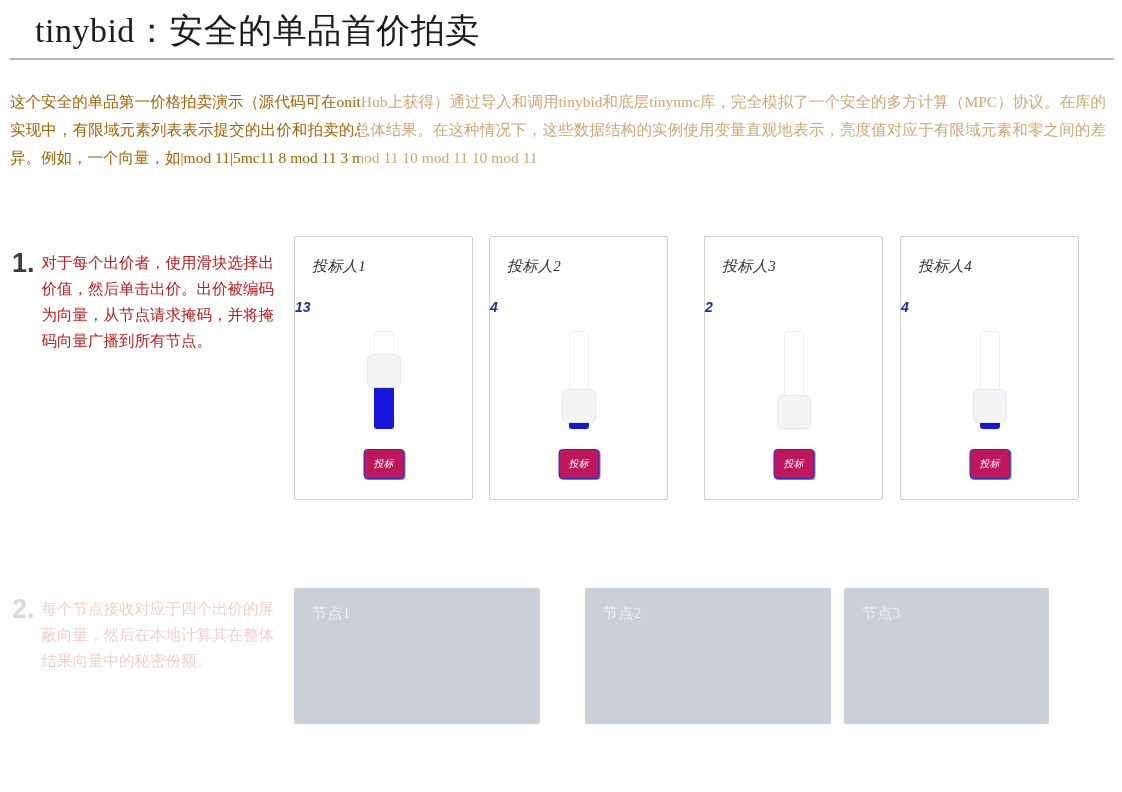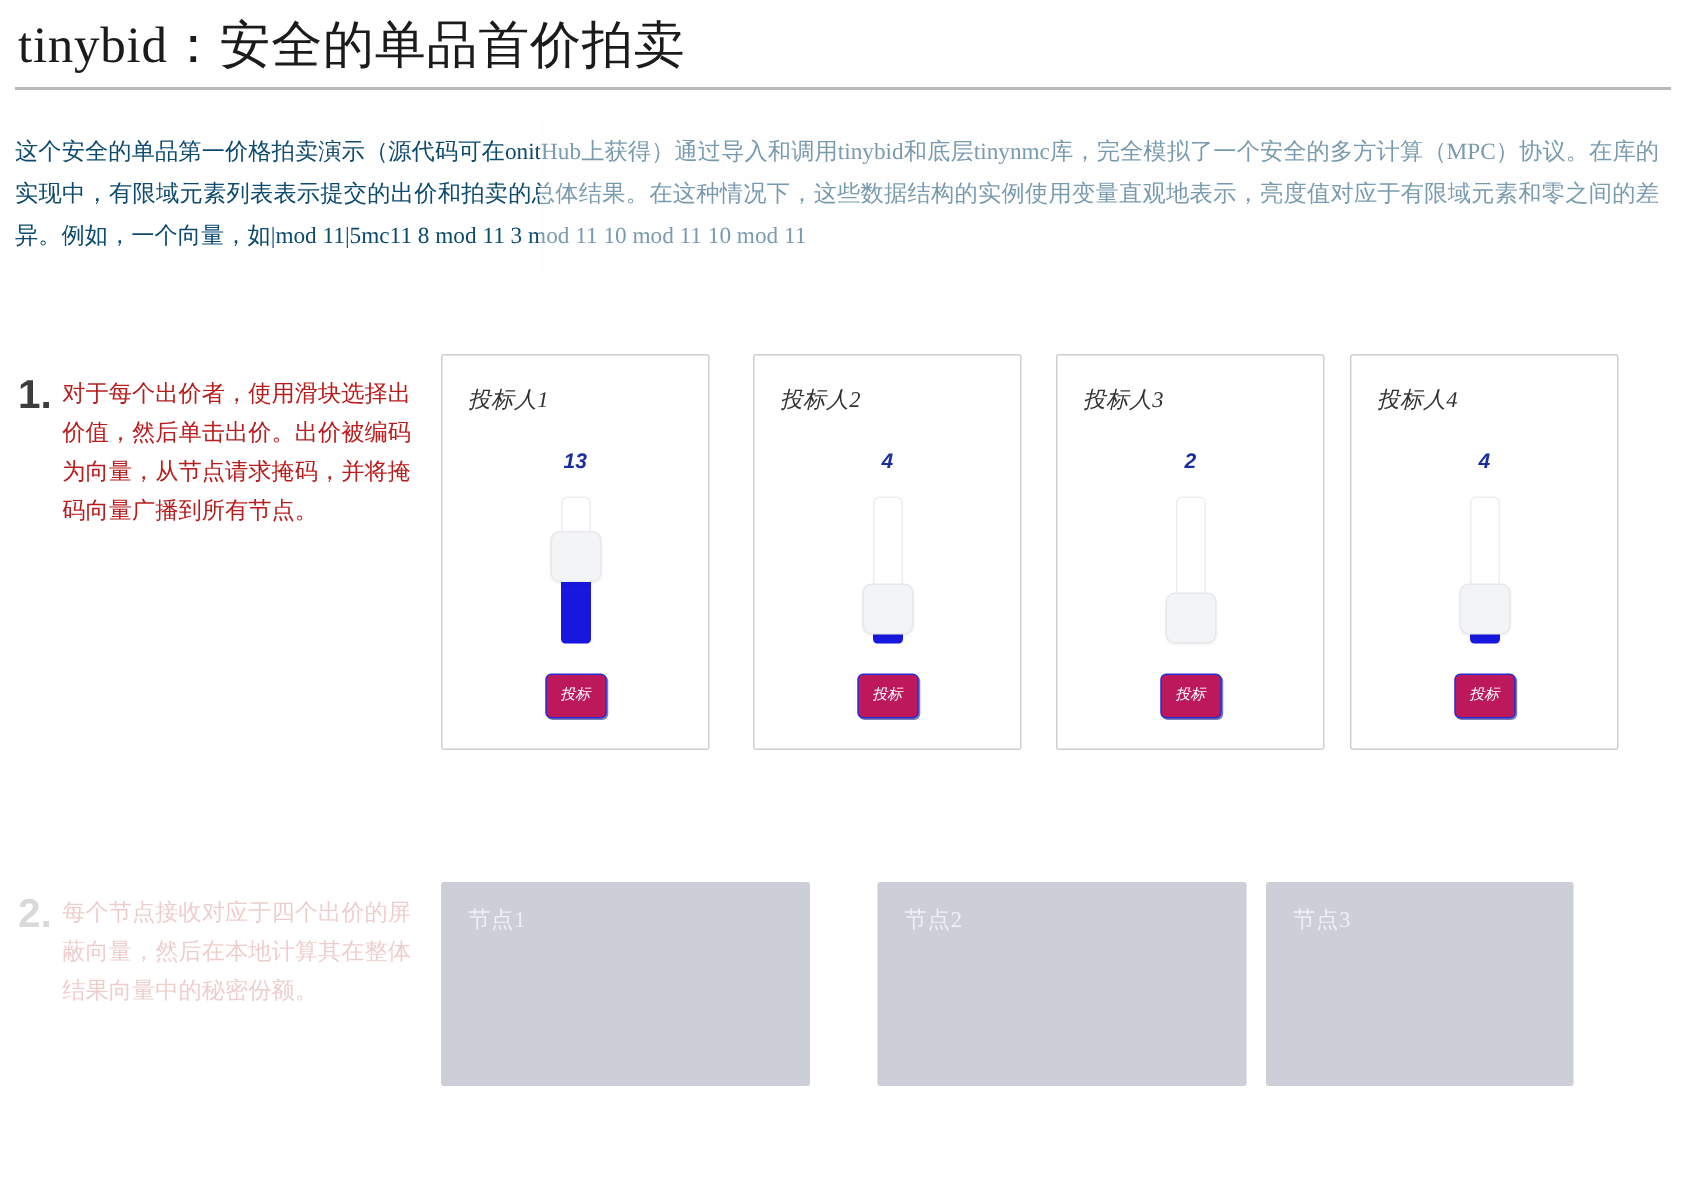--- a/index.html
+++ b/index.html
@@ -6,21 +6,21 @@
   html, body {
     margin: 0; padding: 0;
     width: 1122px; height: 792px;
     background: #ffffff;
     font-family: "Liberation Serif", "DejaVu Serif", serif;
     overflow: hidden;
   }
   .page { position: relative; width: 1122px; height: 792px; }
 
   
-  .title-wrap { position: absolute; left: 0; top: 8px; width: 1122px; }
+  .title-wrap { position: absolute; left: 0; top: 8px; width: 1122px; padding-left: 23px; }
   .title {
     font-family: "Liberation Serif", "DejaVu Serif", serif;
     font-size: 34px;
     font-weight: 400;
     color: #1b1b1b;
     letter-spacing: 0.5px;
     padding-left: 12px;
     line-height: 46px;
     white-space: nowrap;
   }
@@ -30,21 +30,21 @@
     background: #b9b9b9;
   }
 
   
   .intro {
     position: absolute; left: 10px; top: 88px;
     width: 1096px;
     font-family: "Liberation Serif", "DejaVu Serif", serif;
     font-size: 15.5px;
     line-height: 28px;
-    color: #0c4a6e;
+    color: #a16207;
     text-align: justify;
   }
   .intro-veil {
     position: absolute; left: 360px; top: 80px;
     width: 760px; height: 105px;
     background: rgba(252,252,253,0.45);
     pointer-events: none;
   }
 
   
@@ -88,21 +88,20 @@
     position: absolute;
     left: 17px; top: 20px;
     font-family: "Liberation Serif", "DejaVu Serif", serif;
     font-size: 15px;
     color: #323232;
     letter-spacing: 0.4px;
   }
   .bidder-card .card-value {
     position: absolute;
     left: 0; right: 0; top: 62px;
-    text-align: center;
     font-family: "Liberation Sans", "DejaVu Sans", sans-serif;
     font-size: 14px;
     font-weight: 700;
     color: #1b2f9c;
   }
 
   
   .slider {
     position: absolute;
     left: 50%;
@@ -210,21 +209,21 @@
       <div class="card-title">投标人1</div>
       <div class="card-value">13</div>
       <div class="slider">
         <div class="slider-track"></div>
         <div class="slider-fill" id="fill-0" style="height: 49px; display: block;"></div>
         <div class="slider-thumb" id="thumb-0" style="top: 23px;"></div>
       </div>
       <div class="bid-button">投标</div>
     </div>
 
-    <div class="bidder-card" id="bidder-card-1" style="left: 208px;">
+    <div class="bidder-card" id="bidder-card-1" style="left: 195px;">
       <div class="card-title">投标人2</div>
       <div class="card-value">4</div>
       <div class="slider">
         <div class="slider-track"></div>
         <div class="slider-fill" id="fill-1" style="height: 14px; display: block;"></div>
         <div class="slider-thumb" id="thumb-1" style="top: 58px;"></div>
       </div>
       <div class="bid-button">投标</div>
     </div>
 

